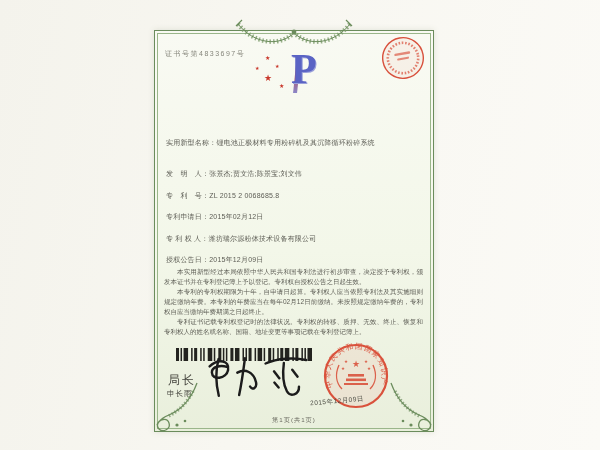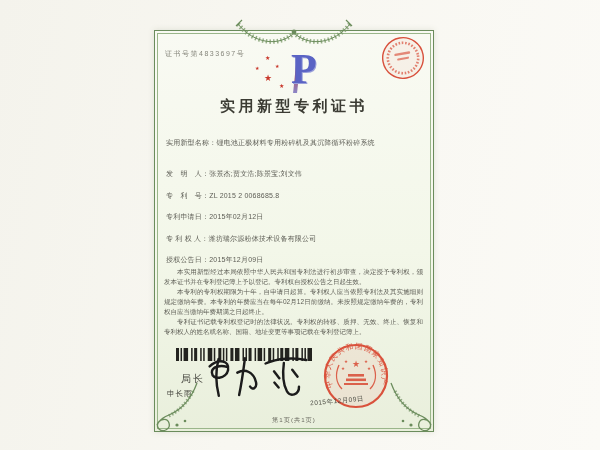--- a/index.html
+++ b/index.html
@@ -24,21 +24,21 @@
   .logo .st{position:absolute;color:#c9372b;line-height:1;}
   
   .fields{position:absolute;inset:0;}
   .f{position:absolute;left:11px;width:258px;font-size:7px;color:#5d5d55;white-space:nowrap;letter-spacing:.2px;}
   .f:nth-of-type(1){top:107px}.f:nth-of-type(2){top:138px}.f:nth-of-type(3){top:160px}
   .f:nth-of-type(4){top:181px}.f:nth-of-type(5){top:203px}.f:nth-of-type(6){top:224px}
   .paras{position:absolute;left:9px;top:236px;width:259px;}
   .paras p{margin:0;font-size:6.5px;line-height:10px;color:#5d5d55;text-align:justify;text-indent:13px;}
   
   .barcode{position:absolute;left:21px;top:317px;width:136px;height:13px;}
-  .dirlabel{position:absolute;left:26px;top:341px;font-size:10px;color:#45453e;letter-spacing:2px;}
+  .dirlabel{position:absolute;left:13px;top:341px;font-size:12px;color:#45453e;letter-spacing:2px;}
   .dirname{position:absolute;left:12px;top:358px;font-size:7.5px;color:#45453e;letter-spacing:1px;}
   .sig{position:absolute;left:48px;top:320px;transform:rotate(-2deg);}
   .seal{position:absolute;left:166px;top:310px;opacity:.92;}
   .sealdate{position:absolute;left:155px;top:364px;width:100px;font-size:6.5px;color:#4c4c44;
     letter-spacing:.5px;transform:rotate(-5deg);}
   .footer{position:absolute;left:0;top:385px;width:100%;text-align:center;
     font-size:6.2px;color:#6a6a60;letter-spacing:1px;}
   .cornerseal{position:absolute;left:226px;top:5px;}
   .garland{position:absolute;left:79px;top:-15px;}
   .flbl{position:absolute;left:-2px;top:350px;}
@@ -72,21 +72,20 @@
     <div class="logo">
       <span class="st" style="left:14px;top:4px;font-size:6px;">★</span>
       <span class="st" style="left:4px;top:15px;font-size:5px;">★</span>
       <span class="st" style="left:24px;top:13px;font-size:5px;">★</span>
       <span class="st" style="left:13px;top:23px;font-size:9px;">★</span>
       <span class="st" style="left:28px;top:32px;font-size:6px;">★</span>
       <span class="stripe"></span>
       <span class="p">P</span>
     </div>
 
-    <div class="title">实用新型专利证书</div>
 
     <div class="fields">
       <div class="f"><span>实用新型名称：</span><span>锂电池正极材料专用粉碎机及其沉降循环粉碎系统</span></div>
       <div class="f"><span>发　明　人：</span><span>张景杰;贾文浩;陈景宝;刘文伟</span></div>
       <div class="f"><span>专　利　号：</span><span>ZL 2015 2 0068685.8</span></div>
       <div class="f"><span>专利申请日：</span><span>2015年02月12日</span></div>
       <div class="f"><span>专 利 权 人：</span><span>潍坊瑞尔源粉体技术设备有限公司</span></div>
       <div class="f"><span>授权公告日：</span><span>2015年12月09日</span></div>
     </div>
 

